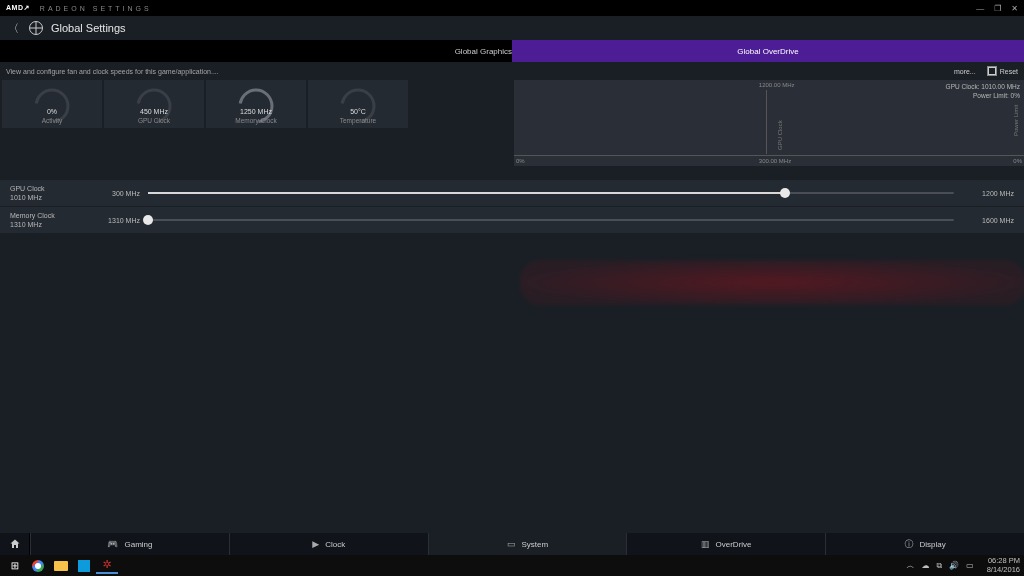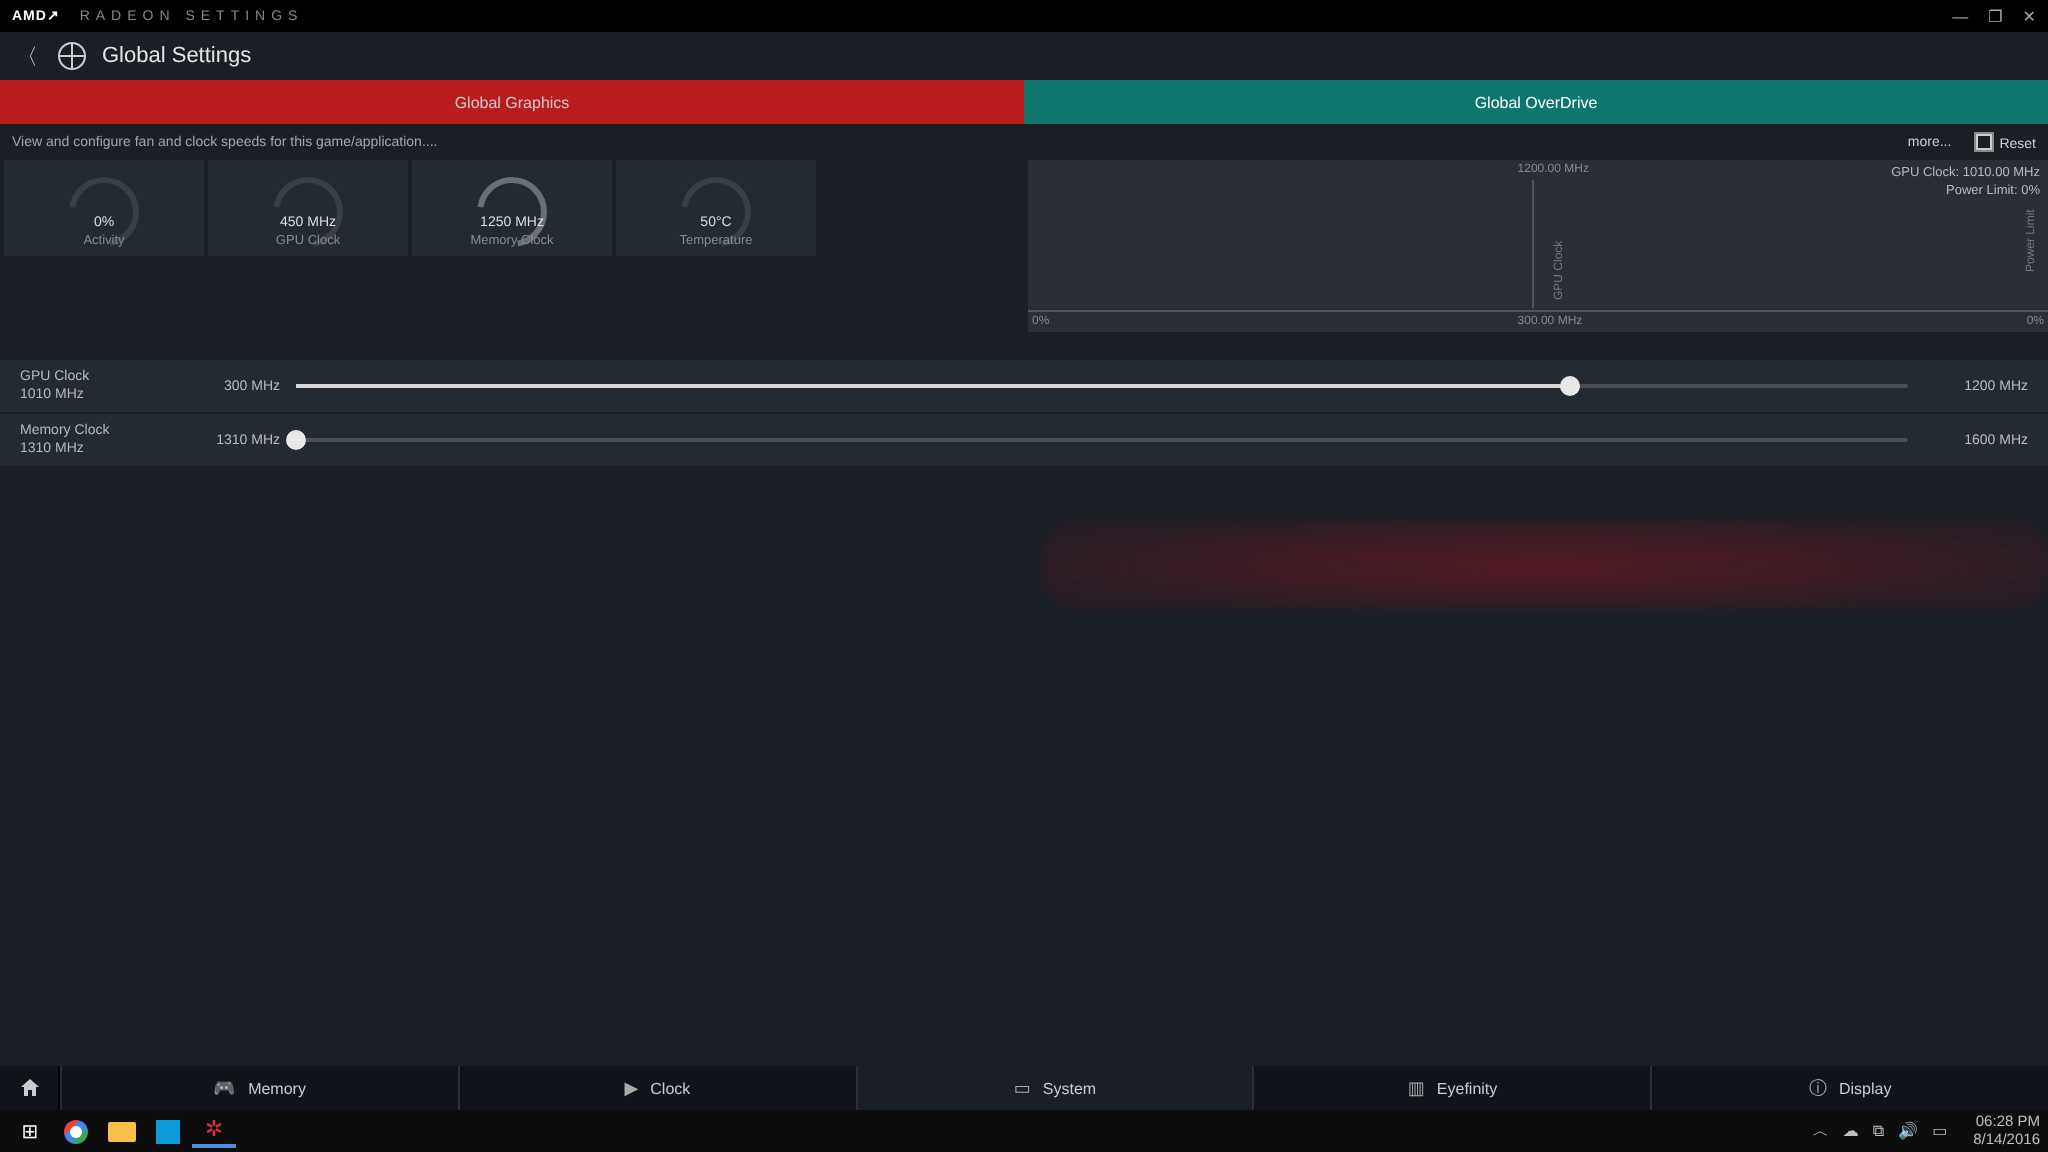--- a/index.html
+++ b/index.html
@@ -19,22 +19,22 @@
 .back-chevron { color: #ccc; font-size: 11px; margin-right: 10px; }
 .globe { width: 14px; height: 14px; border: 1.2px solid #ccc; border-radius: 50%; margin-right: 8px; position: relative; }
 .globe::before, .globe::after { content: ""; position: absolute; background: #ccc; }
 .globe::before { left: 0; right: 0; top: 50%; height: 1px; transform: translateY(-50%); }
 .globe::after { top: 0; bottom: 0; left: 50%; width: 1px; transform: translateX(-50%); }
 .header-title { color: #e5e5e5; font-size: 11px; }
 
 
 .tabs { height: 22px; display: flex; }
 .tab { flex: 1; display: flex; align-items: center; justify-content: center; font-size: 8px; color: #ccc; }
-.tab.inactive { background: #b91c1c; }
-.tab.active { background: #0f766e; color: #fff; }
+.tab.inactive { background: #000000; justify-content: flex-end; }
+.tab.active { background: #4c1d95; color: #fff; }
 
 
 .infostrip { height: 18px; display: flex; align-items: center; padding: 0 6px; font-size: 7px; color: #a5a5a5; }
 .infostrip .spacer { flex: 1; }
 .strip-link { margin-left: 12px; color: #ccc; }
 .reset-icon { display: inline-block; width: 8px; height: 8px; border: 1px solid #ccc; margin-right: 4px; vertical-align: -1px; position: relative; }
 .reset-icon::after { content: ""; position: absolute; left: -2px; top: -2px; width: 8px; height: 8px; border: 1px solid #888; }
 
 
 .ov-row { height: 90px; display: flex; }
@@ -204,33 +204,33 @@
   <div class="redbar"></div>
 
   <div class="bottomnav">
     <div class="home-btn">
       <svg width="12" height="12" viewBox="0 0 24 24">
           <path fill="#ccc" d="M12 3l9 8h-3v9h-4v-6h-4v6H6v-9H3z"></path>
         </svg>
     </div>
     <div class="nav-btn">
         <span class="nav-icon">🎮</span>
-        <span>Memory</span>
+        <span>Gaming</span>
       </div>
     <div class="nav-btn">
         <span class="nav-icon">▶</span>
         <span>Clock</span>
       </div>
     <div class="nav-btn active">
         <span class="nav-icon">▭</span>
         <span>System</span>
       </div>
     <div class="nav-btn">
         <span class="nav-icon">▥</span>
-        <span>Eyefinity</span>
+        <span>OverDrive</span>
       </div>
     <div class="nav-btn">
         <span class="nav-icon">ⓘ</span>
         <span>Display</span>
       </div>
   </div>
 </div>
 
 <div class="taskbar">
   <div class="tb-item tb-start">⊞</div>

